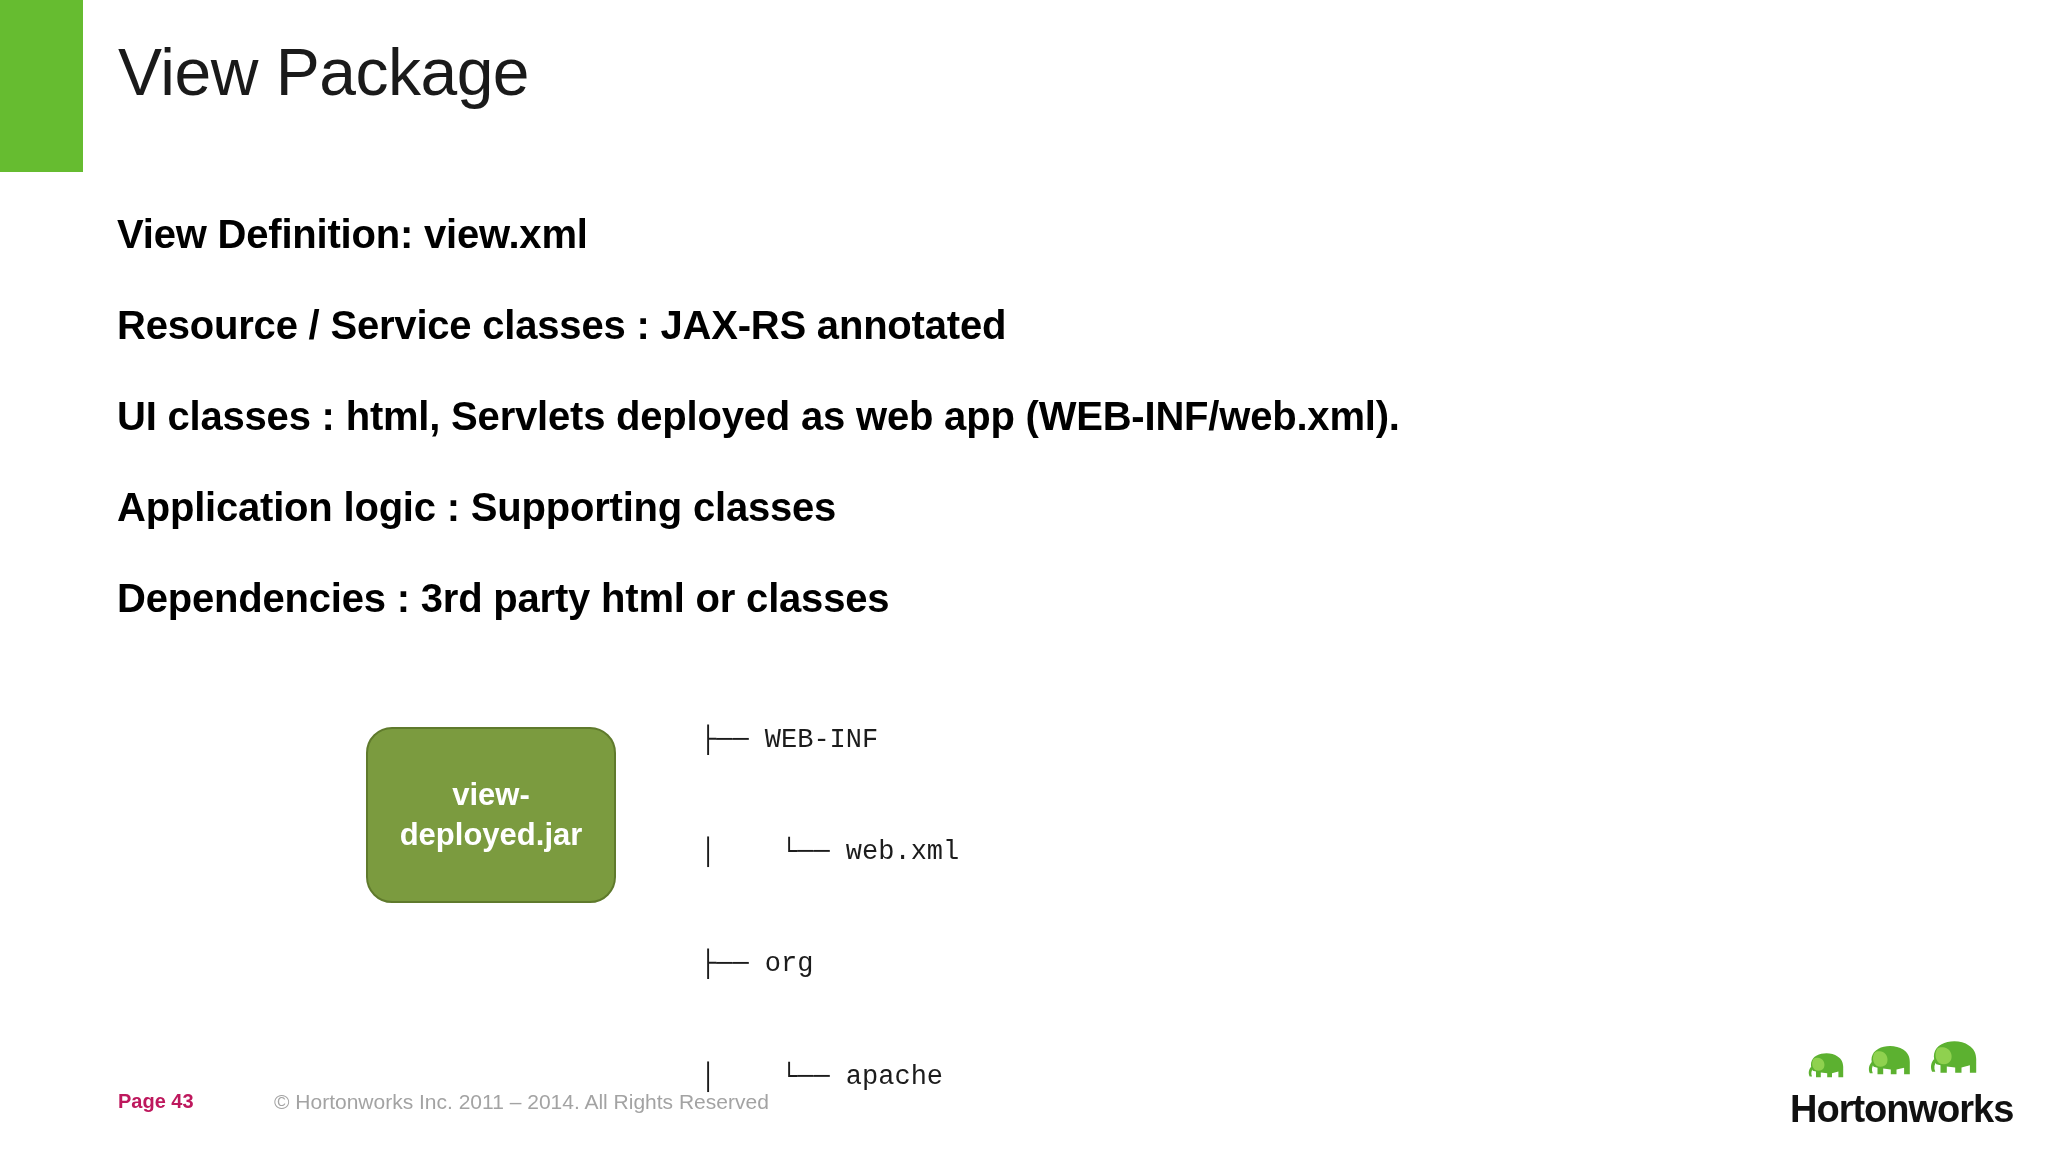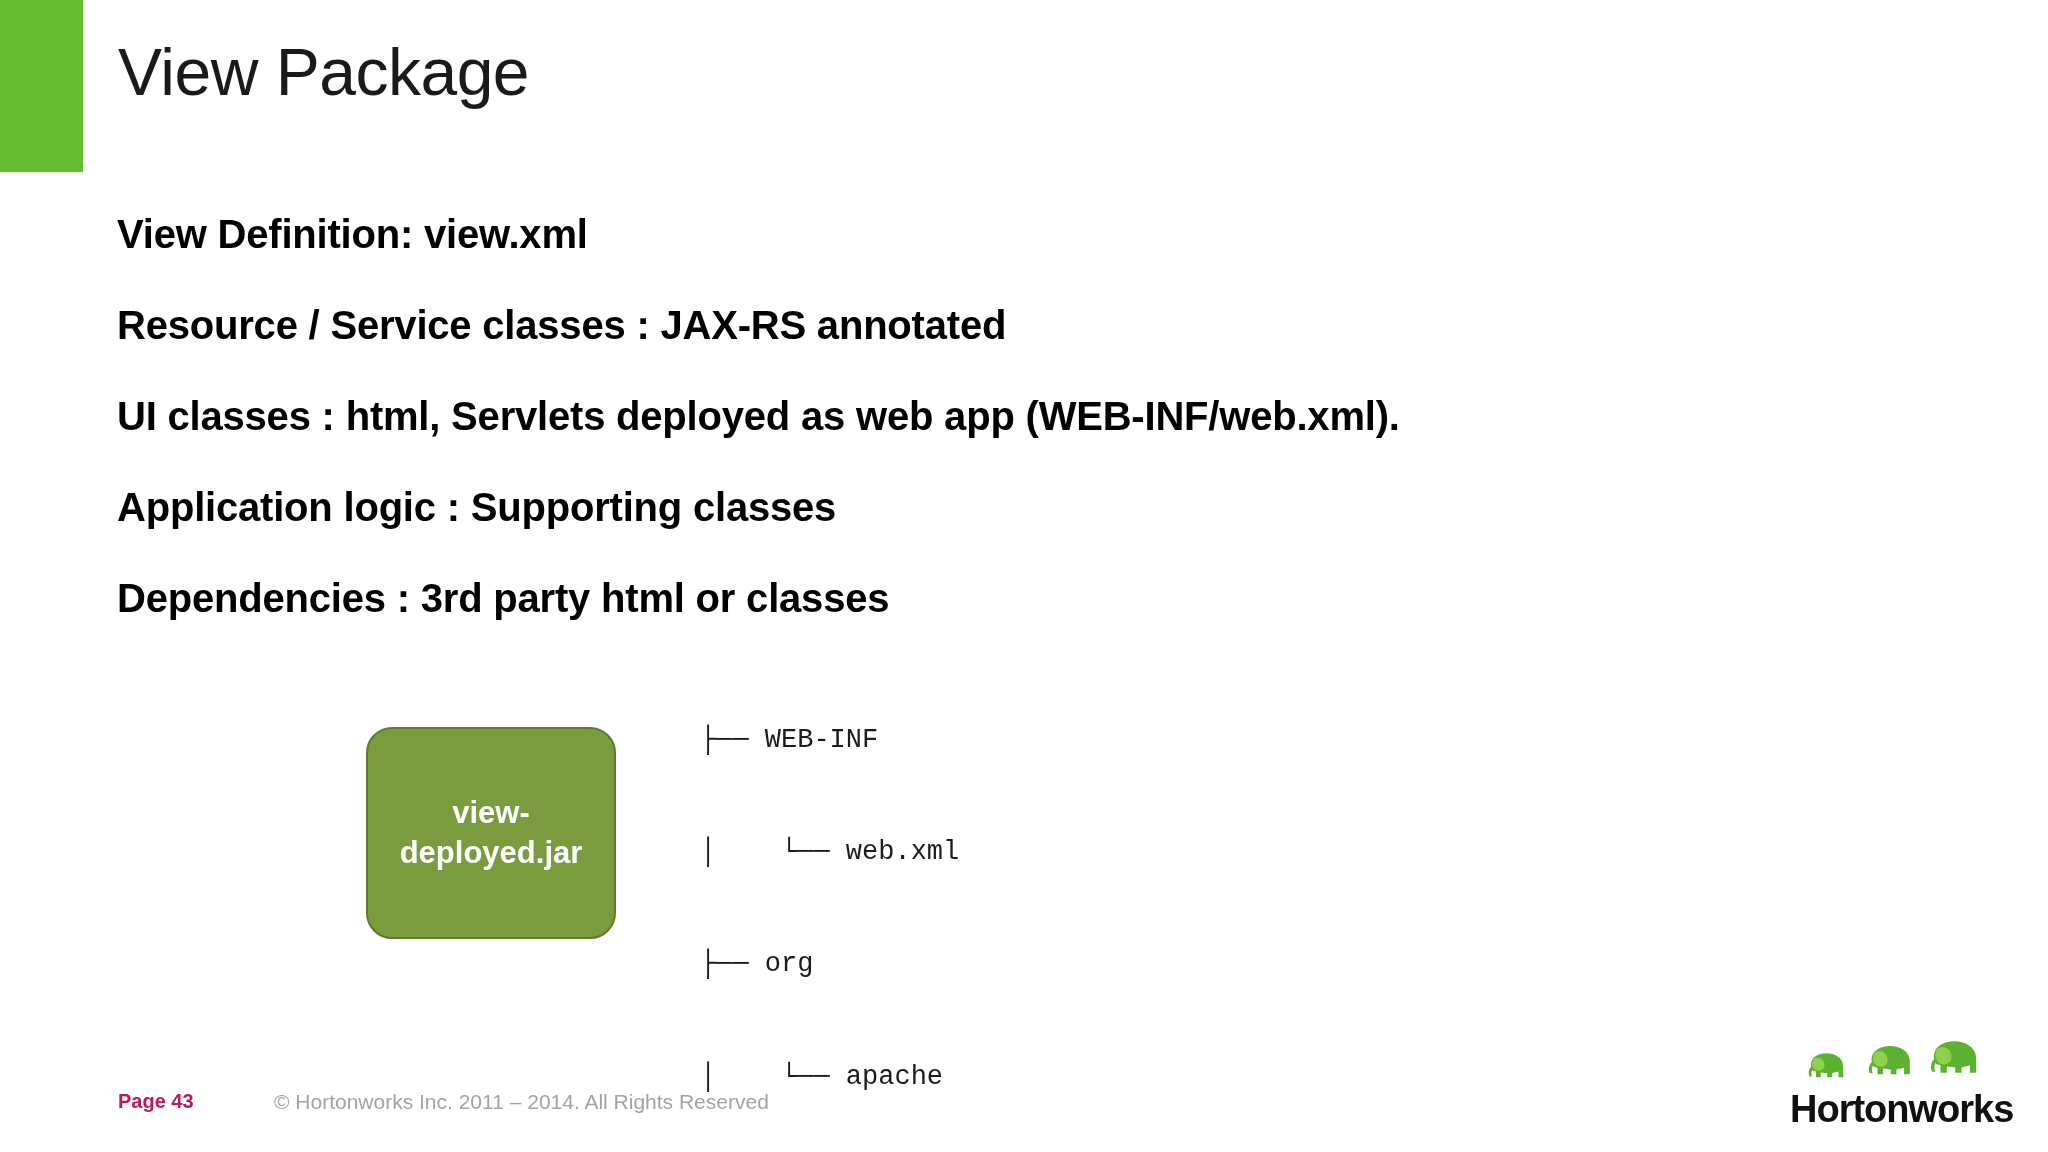--- a/index.html
+++ b/index.html
@@ -66,21 +66,21 @@
     white-space: nowrap;
     letter-spacing: -0.2px;
   }
 
   
   .jar-box {
     position: absolute;
     left: 366px;
     top: 727px;
     width: 250px;
-    height: 212px;
+    height: 176px;
     background: #7b9b3f;
     border: 2px solid #5f7a2c;
     border-radius: 26px;
     box-sizing: border-box;
     display: flex;
     flex-direction: column;
     align-items: center;
     justify-content: center;
     color: #ffffff;
     font-size: 31px;

